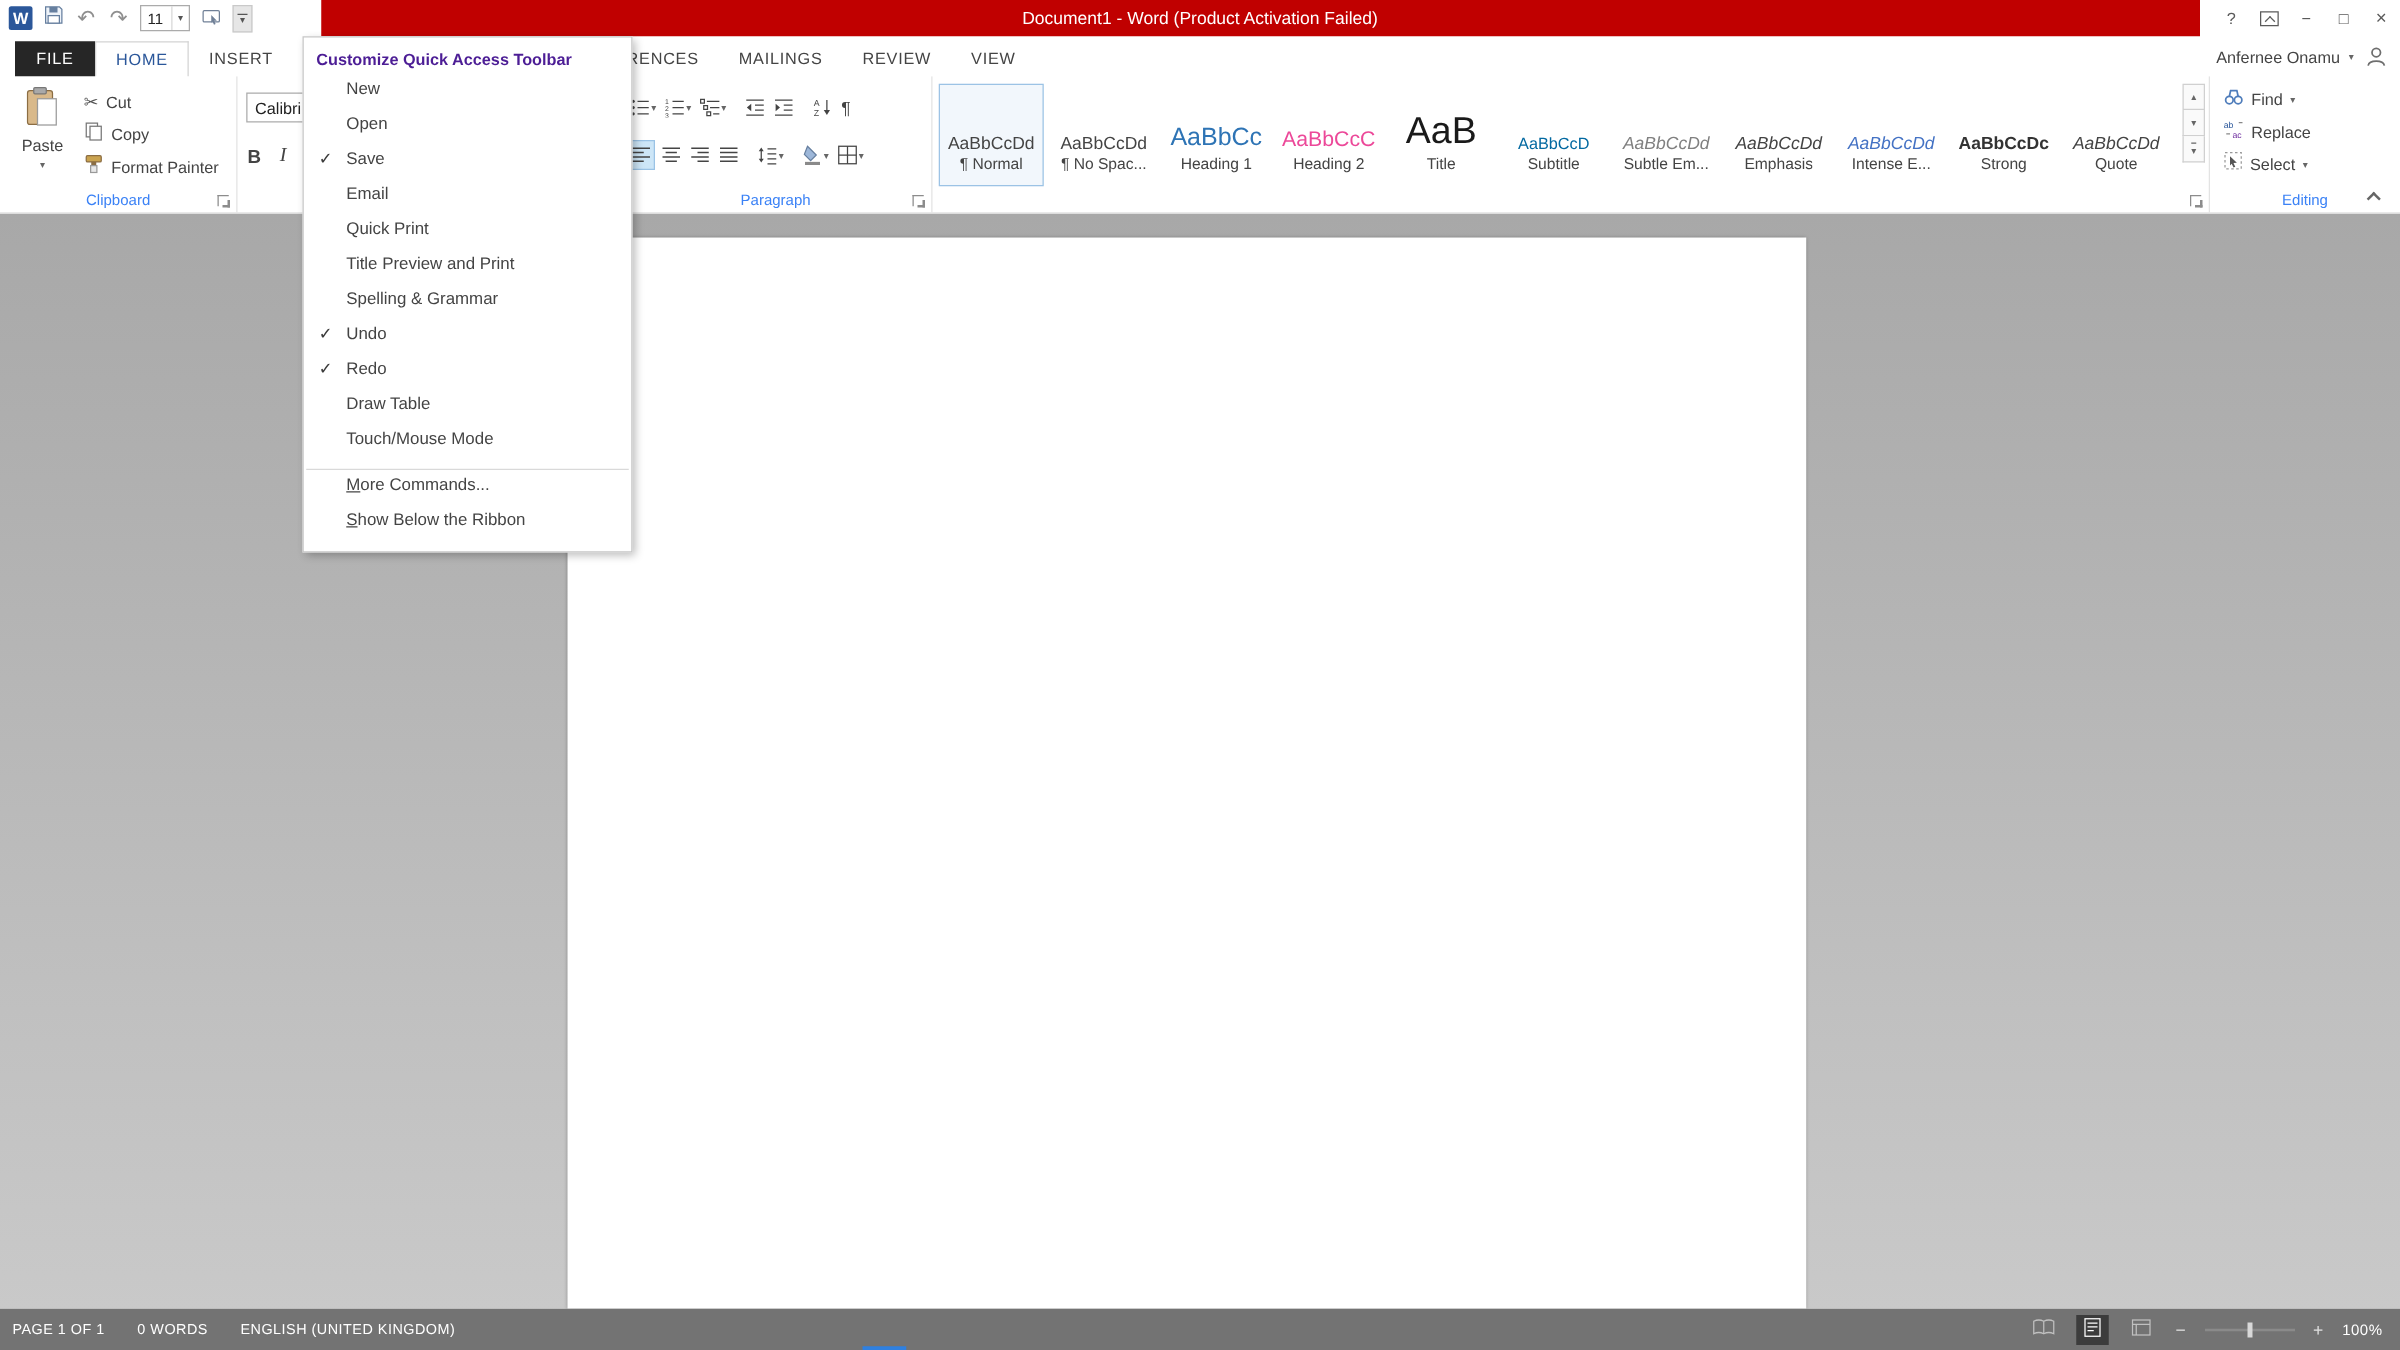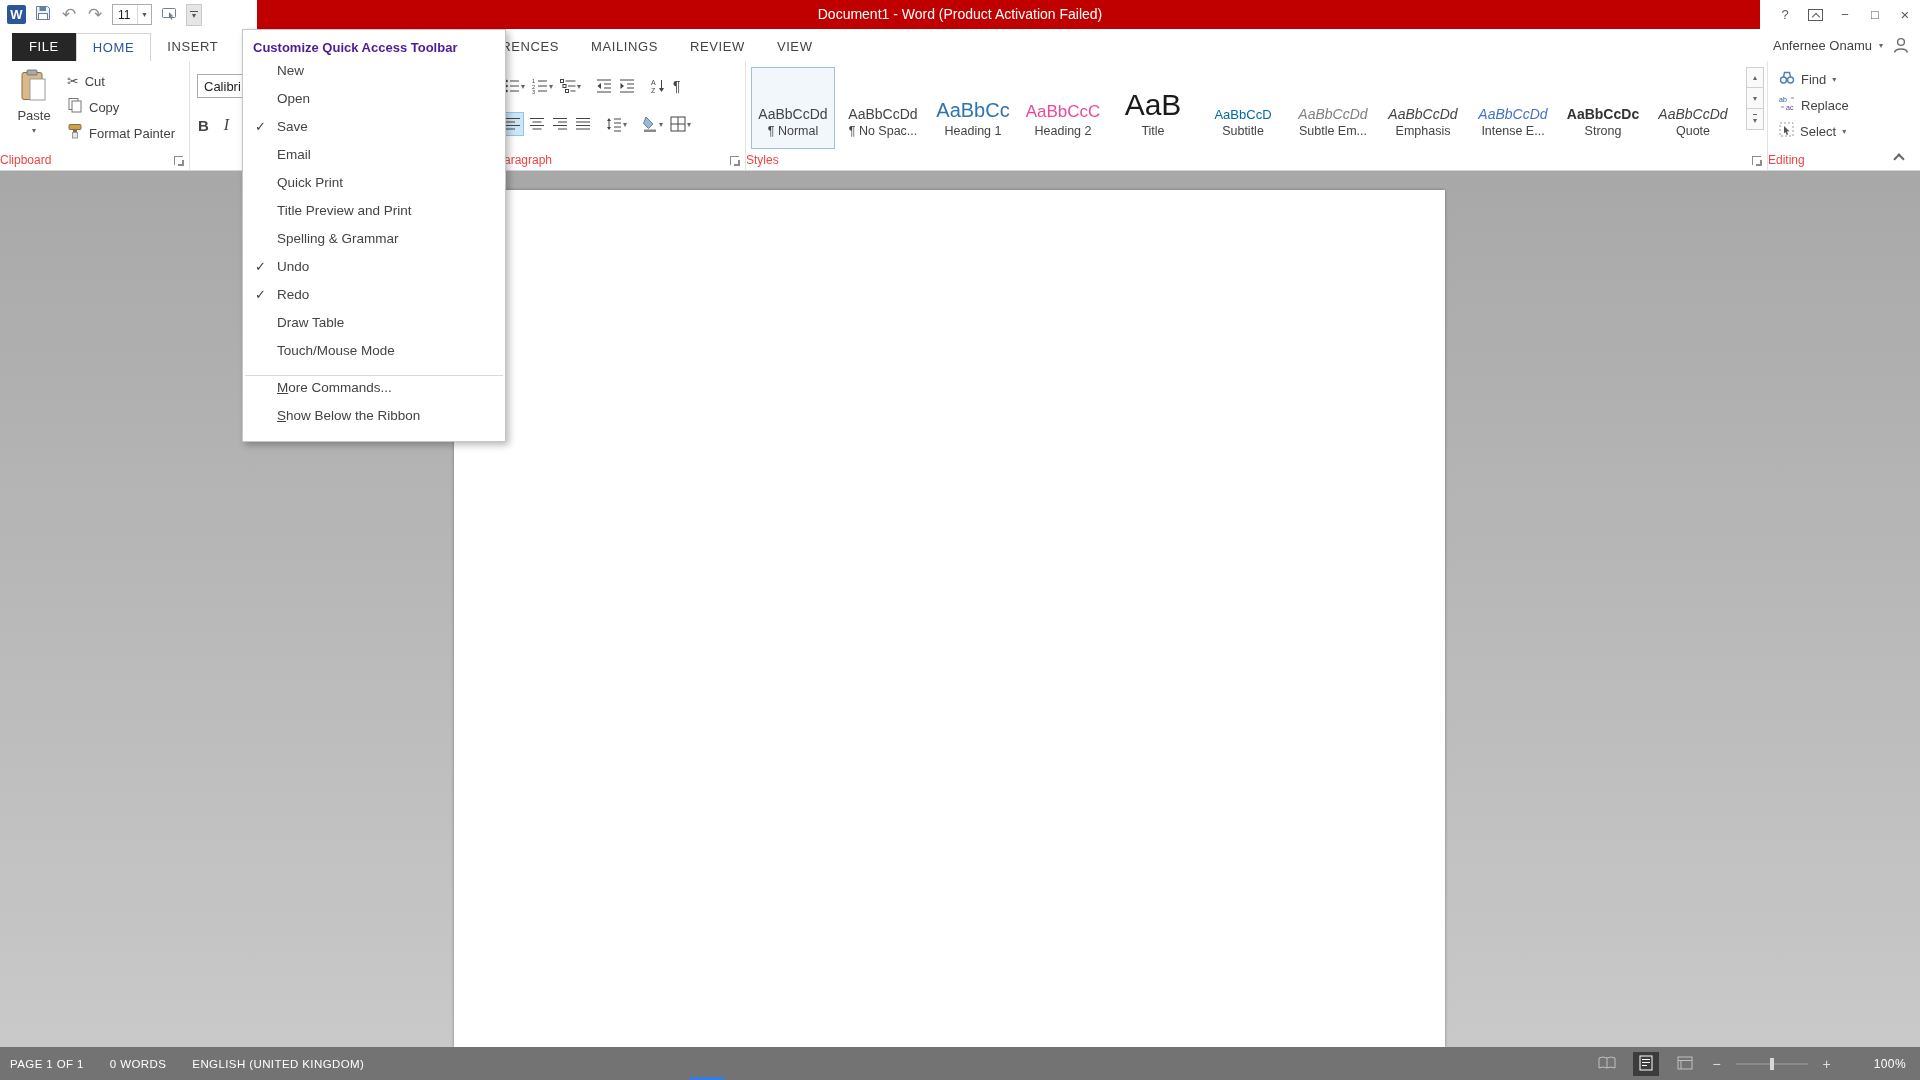--- a/index.html
+++ b/index.html
@@ -40,21 +40,21 @@
   .tab { padding:0 16px; height:28px; line-height:28px; font-size:13px; color:#444; letter-spacing:.6px; white-space:nowrap; }
   .tab.active { color:#2b579a; border:1px solid #d4d4d4; border-bottom:none; background:#fff; }
   .account { position:absolute; right:8px; top:0; height:32px; display:flex; align-items:center; gap:7px; }
   .account .name { font-size:13px; color:#444; }
   .account .dd { font-size:8px; color:#666; }
   .avatar { width:22px; height:22px; }
 
   
   .ribbon { position:absolute; top:61px; left:0; right:0; height:110px; background:#ffffff; border-bottom:1px solid #d4d4d4; z-index:5; }
   .group { position:absolute; top:0; height:109px; border-right:1px solid #e3e3e3; }
-  .group-label { position:absolute; bottom:3px; left:0; right:0; font-size:12px; color:#ef4444; }
+  .group-label { position:absolute; bottom:3px; left:0; right:0; text-align:center; font-size:12px; color:#3b82f6; }
   .launcher { position:absolute; bottom:5px; right:6px; width:9px; height:9px; border-left:1px solid #8c8c8c; border-top:1px solid #8c8c8c; }
   .launcher::after { content:''; position:absolute; right:-1px; bottom:-1px; width:4px; height:4px;
                      border-right:2px solid #8c8c8c; border-bottom:2px solid #8c8c8c; }
   .sm-label { font-size:13px; color:#444; white-space:nowrap; }
   .dd8 { font-size:8px; color:#666; }
 
   
   .g-clipboard { left:0; width:190px; }
   .paste-btn { position:absolute; left:10px; top:8px; width:48px; height:82px; display:flex; flex-direction:column;
                align-items:center; justify-content:flex-start; gap:3px; }
@@ -122,21 +122,21 @@
   .statusbar { position:absolute; left:0; right:0; bottom:0; height:33px; background:#737373; color:#fff;
                display:flex; align-items:center; font-size:11.5px; letter-spacing:.4px; z-index:15; }
   .sb-left { display:flex; align-items:center; gap:26px; padding-left:10px; }
   .sb-right { margin-left:auto; display:flex; align-items:center; gap:13px; padding-right:14px; }
   .sb-item { white-space:nowrap; }
   .view-btn { display:flex; align-items:center; justify-content:center; width:26px; height:24px; }
   .view-btn.selected { background:#3c3c3c; }
   .zoom-track { position:relative; width:72px; height:2px; background:#8a8a8a; }
   .zoom-thumb { position:absolute; left:50%; top:-5px; width:4px; height:12px; background:#d8d8d8; transform:translateX(-50%); }
   .zoom-sign { font-size:14px; color:#e0e0e0; width:12px; text-align:center; }
-  .zoom-pct { font-size:12px;margin-left:28px; }
+  .zoom-pct { font-size:12px; }
   .taskbar-peek { position:absolute; left:690px; bottom:0; width:35px; height:3px; background:#2f80e0; z-index:30; }
 
   
   .qat-menu { position:absolute; left:242px; top:29px; width:264px; background:#fff; border:1px solid #c6c6c6;
               box-shadow:3px 3px 7px rgba(0,0,0,.28); z-index:40; padding-bottom:5px; }
   .qm-header { font-weight:bold; font-size:13px; color:#4c1d95; padding:10px 10px 8px 10px; }
   .qm-item { height:28px; display:flex; font-size:13.5px; color:#444; padding-left:12px; }
   .qm-check { width:22px; font-size:13px; color:#3c3c3c; }
   .qm-accel { text-decoration:underline; }
   .qm-sep { height:1px; background:#d9d9d9; margin:4px 2px; }
@@ -451,21 +451,20 @@
           <div class="slabel">Quote</div>
         </div>
       </div>
       <div class="styles-scroll">
         <div class="sscroll-btn">▴</div>
         <div class="sscroll-btn">▾</div>
         <div class="sscroll-btn">
             <span class="lined">▾</span>
           </div>
       </div>
-      <div class="group-label">Styles</div>
       <div class="launcher"></div>
     </div>
 
     <div class="group g-editing">
       <div class="edit-col">
         <div class="small-btn">
           <span>
             <svg width="16" height="16" viewBox="0 0 16 16">
                 <circle cx="4.5" cy="11" r="3" fill="none" stroke="#4f7dbb" stroke-width="1.4"></circle>
                 <circle cx="11.5" cy="11" r="3" fill="none" stroke="#4f7dbb" stroke-width="1.4"></circle>

